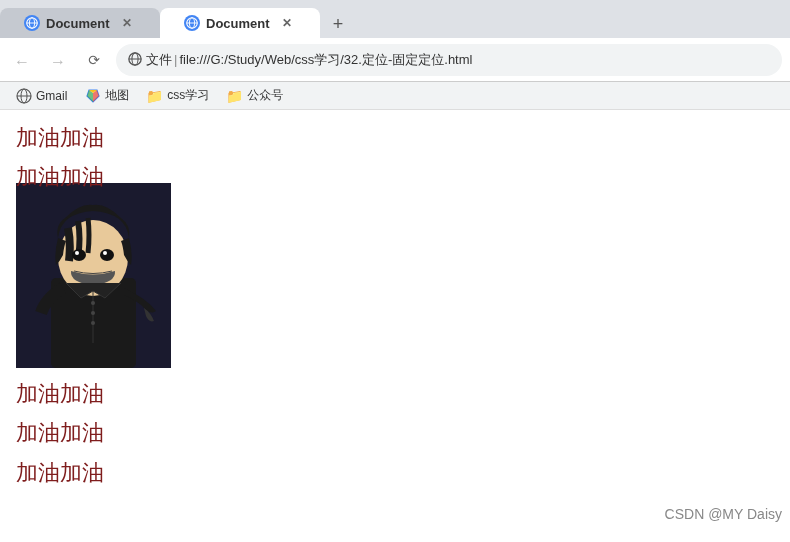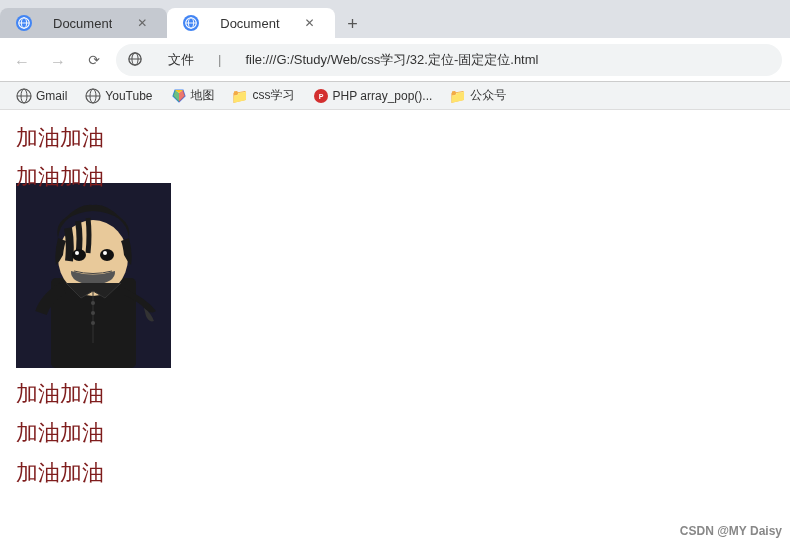--- a/index.html
+++ b/index.html
@@ -17,27 +17,28 @@
       align-items: flex-end;
       padding: 6px 0 0 0;
       background: #dee1e6;
       height: 38px;
     }
 
     .tab {
       display: flex;
       align-items: center;
       height: 30px;
-      padding: 0 16px;
+      padding: 0 24px;
       border-radius: 8px 8px 0 0;
       font-size: 13px;
       color: #333;
-      gap: 21px;
+      gap: 6px;
       min-width: 160px;
       max-width: 200px;
+      font-weight: bold;
     }
 
     .tab.active {
       background: #fff;
     }
 
     .tab.inactive {
       background: #c5c9d0;
     }
 
@@ -122,21 +123,21 @@
       font-size: 14px;
     }
 
     .url-bar {
       flex: 1;
       display: flex;
       align-items: center;
       background: #f1f3f4;
       border-radius: 20px;
       padding: 4px 12px;
-      gap: 24px;
+      gap: 2px;
       height: 32px;
     }
 
     .url-icon {
       width: 16px;
       height: 16px;
       color: #555;
       font-size: 14px;
     }
 
@@ -217,25 +218,24 @@
     }
 
     
     .anime-figure svg {
       width: 100%;
       height: 100%;
     }
 
     .watermark {
       position: absolute;
-      bottom: 4px;
+      bottom: 20px;
       right: 8px;
-      font-size: 12px;
+      font-size: 14px;
       color: #888;
-      font-weight: bold;
     }
   </style>
 </head>
 <body>
 
 <div class="browser-chrome">
 
   <div class="tab-bar">
 
     <div class="tab inactive">
@@ -288,57 +288,38 @@
       <span class="bookmark-icon">
         <svg width="16" height="16" viewBox="0 0 16 16">
           <circle cx="8" cy="8" r="7" fill="none" stroke="#555" stroke-width="1.2"></circle>
           <ellipse cx="8" cy="8" rx="3" ry="7" fill="none" stroke="#555" stroke-width="1"></ellipse>
           <line x1="1" y1="8" x2="15" y2="8" stroke="#555" stroke-width="1"></line>
         </svg>
       </span>
       <span>Gmail</span>
     </div>
 
-    <div class="bookmark-item">
-      <span class="bookmark-icon">
-        <svg width="16" height="16" viewBox="0 0 16 16">
-          <circle cx="8" cy="8" r="7" fill="none" stroke="#555" stroke-width="1.2"></circle>
-          <ellipse cx="8" cy="8" rx="3" ry="7" fill="none" stroke="#555" stroke-width="1"></ellipse>
-          <line x1="1" y1="8" x2="15" y2="8" stroke="#555" stroke-width="1"></line>
-        </svg>
-      </span>
-      <span>YouTube</span>
-    </div>
 
     <div class="bookmark-item">
       <span class="bookmark-icon">
         <svg width="16" height="16" viewBox="0 0 16 16">
           <polygon points="4,2 12,2 14,8 8,14 2,8" fill="none" stroke="#4285f4" stroke-width="1.2"></polygon>
           <polygon points="4,2 8,5 8,14 2,8" fill="#34a853" opacity="0.7"></polygon>
           <polygon points="8,5 12,2 14,8 8,14" fill="#ea4335" opacity="0.7"></polygon>
           <polygon points="4,2 12,2 8,5" fill="#fbbc05" opacity="0.9"></polygon>
         </svg>
       </span>
       <span>地图</span>
     </div>
 
     <div class="bookmark-item">
       <span class="bookmark-icon bookmark-folder-icon">📁</span>
       <span>css学习</span>
     </div>
 
-    <div class="bookmark-item">
-      <span class="bookmark-icon">
-        <svg width="16" height="16" viewBox="0 0 16 16">
-          <circle cx="8" cy="8" r="7" fill="#d32f2f"></circle>
-          <text x="8" y="11" text-anchor="middle" fill="white" font-size="7" font-weight="bold">P</text>
-        </svg>
-      </span>
-      <span>PHP array_pop()...</span>
-    </div>
 
     <div class="bookmark-item">
       <span class="bookmark-icon bookmark-folder-icon">📁</span>
       <span>公众号</span>
     </div>
   </div>
 </div>
 
 <div class="page-content">
   

